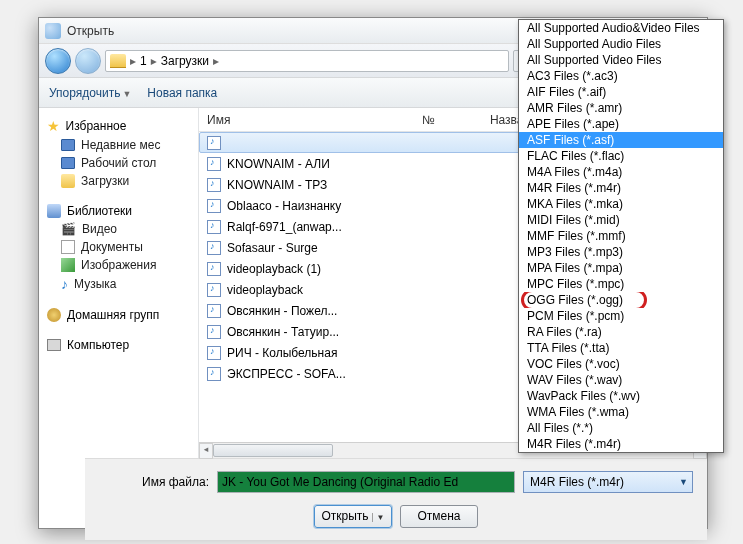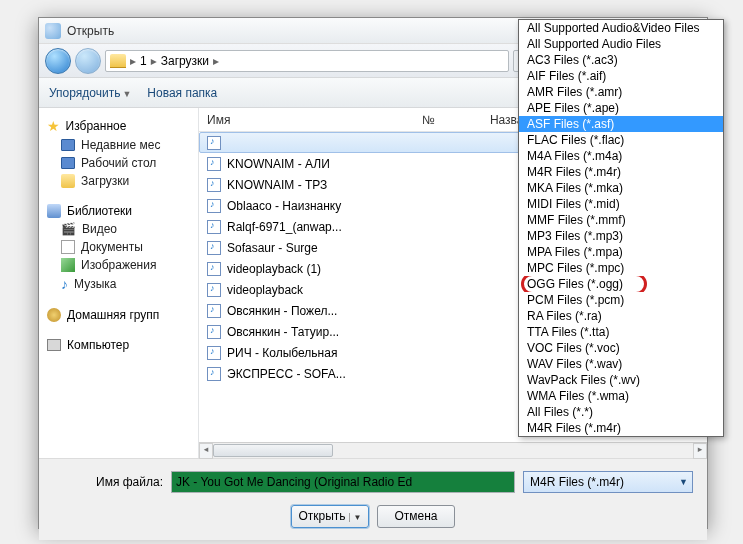--- a/index.html
+++ b/index.html
@@ -47,21 +47,21 @@
 .list-rows { overflow: hidden; }
 .row { height: 21px; display: flex; align-items: center; padding: 0 8px; gap: 6px; white-space: nowrap; }
 .row.sel { background: linear-gradient(to bottom, #e8f2fc, #d2e6fa); border: 1px solid #a0c0e8; border-radius: 2px; padding: 0 7px; height: 21px; justify-content: space-between; }
 .audio-ico { width: 14px; height: 14px; background: #fff; border: 1px solid #7090c0; position: relative; }
 .audio-ico::after { content: '♪'; font-size: 9px; color: #2b7fcf; position: absolute; left: 2px; top: -1px; }
 .hscroll { position: absolute; left: 0; right: 0; bottom: 0; height: 16px; background: #f0f0f0; border-top: 1px solid #d0d0d0; }
 .hscroll .thumb { position:absolute; left:14px; top:1px; width:120px; height:13px; background: linear-gradient(to bottom,#f2f4f6,#dde2e7); border:1px solid #b5bbc0; border-radius:2px; }
 .hscroll .arr { position:absolute; top:0; width:14px; height:16px; background:#f2f4f6; border:1px solid #d0d0d0; text-align:center; font-size:9px; color:#707070; }
 .hscroll .arr.l { left:0; } .hscroll .arr.r { right:0; }
 
-.bottom { padding: 12px 14px; background: #f0f0f0; border-top: 1px solid #dcdcdc; }
+.bottom { padding: 12px 14px; background: #f0f0f0; border-top: 1px solid #dcdcdc; margin-left: 46px; }
 .fn-row { display: flex; align-items: center; gap: 8px; margin-bottom: 12px; }
 .fn-label { width: 110px; text-align: right; }
 .fn-input { flex: 1; height: 22px; border: 1px solid #aab0b4; background: #15803d; padding: 0 4px; }
 .type-combo { width: 170px; height: 22px; border: 1px solid #7090c0; background: linear-gradient(to bottom,#e8f2fc,#cfe3f9); display: flex; align-items: center; padding: 0 6px; position: relative; }
 .type-combo .arr { position: absolute; right: 4px; color: #1a4a7a; font-size: 9px; }
 .btn-row { display: flex; justify-content: center; gap: 8px; }
 .btn { min-width: 78px; height: 23px; border: 1px solid #8a9098; background: linear-gradient(to bottom,#f8f9fa,#e4e8eb); border-radius: 3px; text-align: center; line-height: 21px; }
 .btn.primary { border-color: #4a90d0; box-shadow: 0 0 0 1px rgba(74,144,208,0.4); }
 .btn .d { font-size:8px; margin-left:3px; color:#333; border-left:1px solid #a0a0a0; padding-left:4px; }
 
@@ -243,20 +243,21 @@
       <div class="btn primary"><span>Открыть</span><span class="d">▼</span></div>
       <div class="btn">Отмена</div>
     </div>
   </div>
 
 </div>
 
 <div class="dropdown" id="dd" style="left:518px; top:19px;">
     <div class="dd-item">All Supported Audio&amp;Video Files</div>
     <div class="dd-item">All Supported Audio Files</div>
+    <div class="dd-item">All Supported Video Files</div>
     <div class="dd-item">AC3 Files (*.ac3)</div>
     <div class="dd-item">AIF Files (*.aif)</div>
     <div class="dd-item">AMR Files (*.amr)</div>
     <div class="dd-item">APE Files (*.ape)</div>
     <div class="dd-item hover">ASF Files (*.asf)</div>
     <div class="dd-item">FLAC Files (*.flac)</div>
     <div class="dd-item">M4A Files (*.m4a)</div>
     <div class="dd-item">M4R Files (*.m4r)</div>
     <div class="dd-item">MKA Files (*.mka)</div>
     <div class="dd-item">MIDI Files (*.mid)</div>

